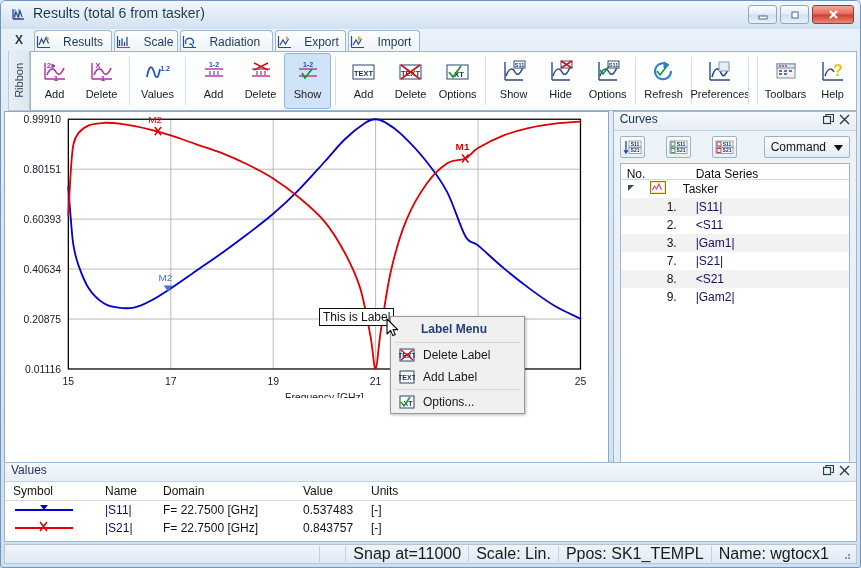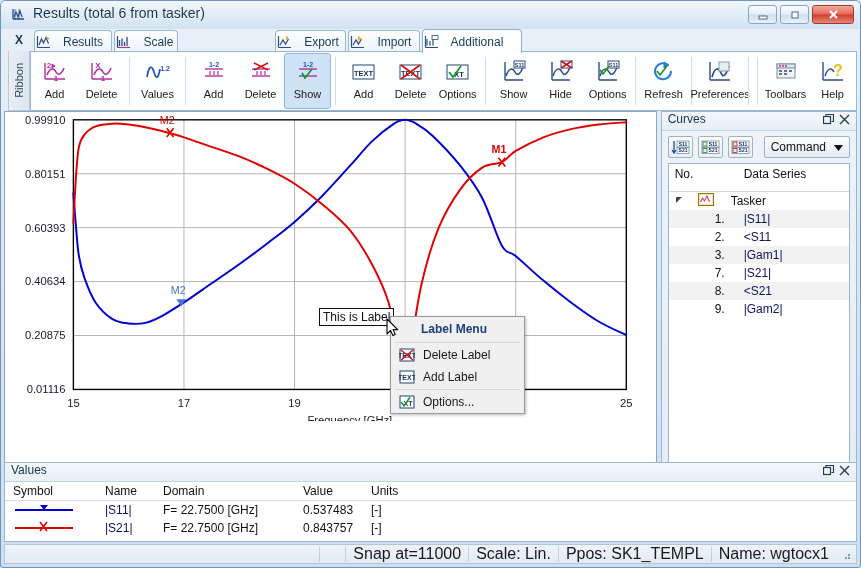--- a/index.html
+++ b/index.html
@@ -118,37 +118,37 @@
     border:1px solid #9ab6d0; display:flex; flex-direction:column;
   }
   .panelhdr {
     height:19px; display:flex; align-items:flex-start;
     padding:0 4px 0 6px; font-size:12px; color:#18334f;
     background:linear-gradient(180deg,#f4f8fc,#e6eef7);
     border-bottom:1px solid #c4d4e4;
   }
   .panelhdr .t { flex:1 1 auto; }
   .hdrbtn { width:16px; height:14px; display:flex; align-items:center; justify-content:center; }
-  .curvetb { display:flex; align-items:center; gap:5px; padding:5px 6px; }
+  .curvetb { display:flex; align-items:center; gap:21px; padding:5px 6px; }
   .tbicon {
     width:25px; height:22px; border:1px solid #9fb3c7; border-radius:2px;
     background:linear-gradient(180deg,#fdfefe,#e8eff7);
     display:flex; align-items:center; justify-content:center;
   }
   .cmdbtn {
     margin-left:6px; height:22px; min-width:84px; padding:0 6px;
     border:1px solid #9fb3c7; border-radius:2px;
     background:linear-gradient(180deg,#fdfefe,#e4ecf5);
     display:flex; align-items:center; justify-content:space-between;
     font-size:12px; color:#111;
   }
   .gridbox {
     margin:0 6px; flex:1 1 auto; background:#fff; border:1px solid #9ab6d0; overflow:hidden;
   }
-  .gridhdr { display:flex; height:28px; border-bottom:1px solid #cfd9e4;
+  .gridhdr { display:flex; height:16px; border-bottom:1px solid #cfd9e4;
     background:#fff; font-size:12px; color:#111; }
   .gridhdr .c1 { width:72px; padding:3px 0 0 6px; }
   .gridhdr .c2 { flex:1; padding:3px 0 0 3px; }
   .grow { display:flex; height:18px; font-size:12px; align-items:center; }
   .grow.alt { background:#f2f2f2; }
   .grow .c1 { width:72px; text-align:right; padding-right:16px; color:#111; }
   .grow .c2 { flex:1; padding-left:3px; color:#101060; }
   .grow.treerow .c1 { display:flex; align-items:center; text-align:left; padding:0 0 0 6px; gap:14px; }
   .hscroll {
     margin:3px 6px 5px 6px; height:16px; border:1px solid #a9bccf; background:#f4f7fa;
@@ -236,49 +236,49 @@
         <div class="tab" style="left: 110.4px; width: 64px;">
           <span>
             <svg width="15" height="14" viewBox="0 0 15 14">
               <path d="M1.5 1v11.5M1.5 12.5H14" stroke="#2b4a8b" stroke-width="1.2" fill="none"></path>
               <path d="M3.5 11V5M6 11V3.5M8.5 11V7M11 11V2" stroke="#2b4a8b" stroke-width="1.3" fill="none"></path>
               <path d="M3 12.5h10" stroke="#c03090" stroke-width="1.1" fill="none"></path>
             </svg>
           </span>
           <span>Scale</span>
         </div>
+        <div class="tab" style="left: 176.4px; width: 92.8px;">
+          <span>
+            <svg width="15" height="14" viewBox="0 0 15 14">
+              <path d="M1.5 1v11.5M1.5 12.5H14" stroke="#2b4a8b" stroke-width="1.2" fill="none"></path>
+              <path d="M4 9a4 4 0 1 1 7 0" stroke="#1a4fa0" stroke-width="1.3" fill="none"></path>
+              <path d="M7.5 9c2 0 3.5 1.5 3.5 3" stroke="#1a4fa0" stroke-width="1.3" fill="none"></path>
+            </svg>
+          </span>
+          <span>Radiation</span>
+        </div>
         <div class="tab" style="left: 271.2px; width: 71.2px;">
           <span>
             <svg width="15" height="14" viewBox="0 0 15 14">
               <path d="M1.5 1v11.5M1.5 12.5H14" stroke="#2b4a8b" stroke-width="1.2" fill="none"></path>
               <path d="M3 10l3-5 2.5 4 3-5" stroke="#2b4a8b" stroke-width="1.2" fill="none"></path>
               <path d="M9.5 1.5l1.8 1.5-1.8 1.5z" stroke="#e8b020" stroke-width="1" fill="#f0c530"></path>
             </svg>
           </span>
           <span>Export</span>
         </div>
         <div class="tab" style="left: 344.4px; width: 71.2px;">
           <span>
             <svg width="15" height="14" viewBox="0 0 15 14">
               <path d="M1.5 1v11.5M1.5 12.5H14" stroke="#2b4a8b" stroke-width="1.2" fill="none"></path>
               <path d="M3 10l3-5 2.5 4 3-5" stroke="#2b4a8b" stroke-width="1.2" fill="none"></path>
               <path d="M8.5 1.5l2.5 2-2.5 2z" stroke="#e8b020" stroke-width="1" fill="#f0c530"></path>
             </svg>
           </span>
           <span>Import</span>
-        </div>
-        <div class="tab active" style="left: 417.6px; width: 100px;">
-          <span>
-            <svg width="15" height="14" viewBox="0 0 15 14">
-              <path d="M1.5 1v11.5M1.5 12.5H14" stroke="#2b4a8b" stroke-width="1.2" fill="none"></path>
-              <path d="M3 10.5V4M6 10.5V6M9 10.5V3" stroke="#2b4a8b" stroke-width="1.2" fill="none"></path>
-              <rect x="8" y="0.5" width="6" height="4" fill="#fff" stroke="#2b4a8b" stroke-width=".8"></rect>
-            </svg>
-          </span>
-          <span>Additional</span>
         </div>
       </div>
     <div class="ribbonbody" id="ribbonbody">
         <div class="rbtn">
           <span class="ic">
             <svg width="26" height="24" viewBox="0 0 26 24">
               <path d="M3 3v16M3 19h20" stroke="#b030a0" stroke-width="1.4" fill="none"></path>
               <path d="M5 15c3-8 7-7 9-3s5 3 8-4" stroke="#b030a0" stroke-width="1.6" fill="none"></path>
               <text x="7" y="8" font-size="8" text-anchor="middle" fill="#b030a0" font-family="'Liberation Sans',sans-serif" font-weight="bold">2</text>
               <text x="14" y="21" font-size="8" text-anchor="middle" fill="#b030a0" font-family="'Liberation Sans',sans-serif" font-weight="bold">1</text>

